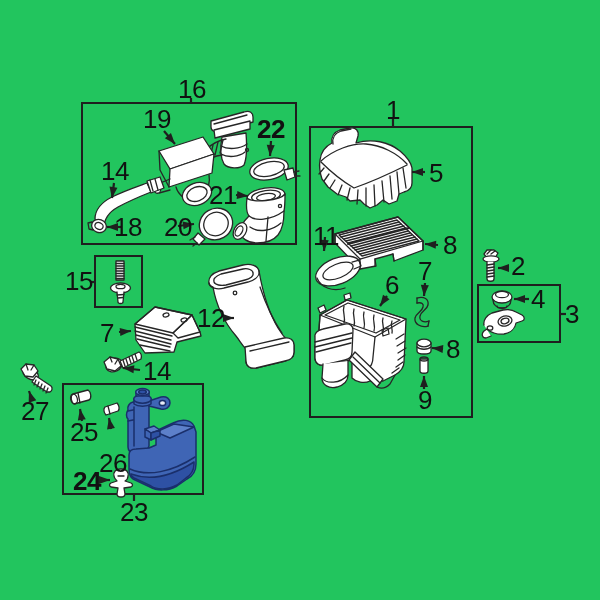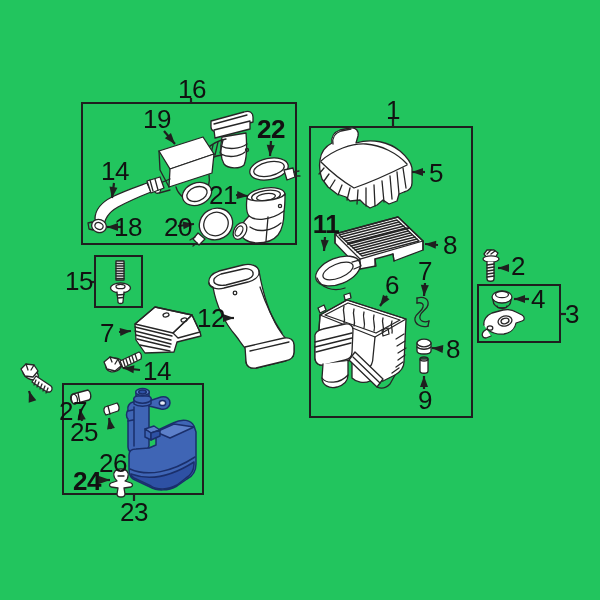--- a/index.html
+++ b/index.html
@@ -367,32 +367,32 @@
   <div id="callouts">
       <div class="callout" style="left: 192px; top: 89px; color: rgb(17, 17, 17);">16</div>
       <div class="callout" style="left: 157px; top: 119px; color: rgb(17, 17, 17);">19</div>
       <div class="callout" style="left: 115px; top: 171px; color: rgb(17, 17, 17);">14</div>
       <div class="callout" style="left: 128px; top: 227px; color: rgb(17, 17, 17);">18</div>
       <div class="callout" style="left: 166px; top: 227px; color: rgb(17, 17, 17); margin-left: 12px;">20</div>
       <div class="callout" style="left: 223px; top: 195px; color: rgb(17, 17, 17);">21</div>
       <div class="callout" style="left: 271px; top: 129px; color: rgb(17, 17, 17); font-weight: bold;">22</div>
       <div class="callout" style="left: 393px; top: 110px; color: rgb(17, 17, 17);">1</div>
       <div class="callout" style="left: 436px; top: 173px; color: rgb(17, 17, 17);">5</div>
-      <div class="callout" style="left: 326px; top: 224px; color: rgb(17, 17, 17); font-weight: bold;">11</div>
+      <div class="callout" style="left: 326px; top: 236px; color: rgb(17, 17, 17);">11</div>
       <div class="callout" style="left: 450px; top: 245px; color: rgb(17, 17, 17);">8</div>
       <div class="callout" style="left: 425px; top: 271px; color: rgb(17, 17, 17);">7</div>
       <div class="callout" style="left: 392px; top: 285px; color: rgb(17, 17, 17);">6</div>
       <div class="callout" style="left: 453px; top: 349px; color: rgb(17, 17, 17);">8</div>
       <div class="callout" style="left: 425px; top: 400px; color: rgb(17, 17, 17);">9</div>
       <div class="callout" style="left: 518px; top: 266px; color: rgb(17, 17, 17);">2</div>
       <div class="callout" style="left: 538px; top: 299px; color: rgb(17, 17, 17);">4</div>
       <div class="callout" style="left: 572px; top: 314px; color: rgb(17, 17, 17);">3</div>
       <div class="callout" style="left: 79px; top: 281px; color: rgb(17, 17, 17);">15</div>
       <div class="callout" style="left: 107px; top: 333px; color: rgb(17, 17, 17);">7</div>
       <div class="callout" style="left: 211px; top: 318px; color: rgb(17, 17, 17);">12</div>
       <div class="callout" style="left: 157px; top: 371px; color: rgb(17, 17, 17);">14</div>
-      <div class="callout" style="left: 35px; top: 411px; color: rgb(17, 17, 17); margin-left: 38px;">27</div>
+      <div class="callout" style="left: 35px; top: 411px; color: rgb(17, 17, 17);">27</div>
       <div class="callout" style="left: 84px; top: 432px; color: rgb(17, 17, 17);">25</div>
       <div class="callout" style="left: 113px; top: 463px; color: rgb(17, 17, 17);">26</div>
       <div class="callout" style="left: 87px; top: 481px; color: rgb(17, 17, 17); font-weight: bold;">24</div>
       <div class="callout" style="left: 134px; top: 512px; color: rgb(17, 17, 17);">23</div>
     </div>
 </div>
 
 </body></html>

